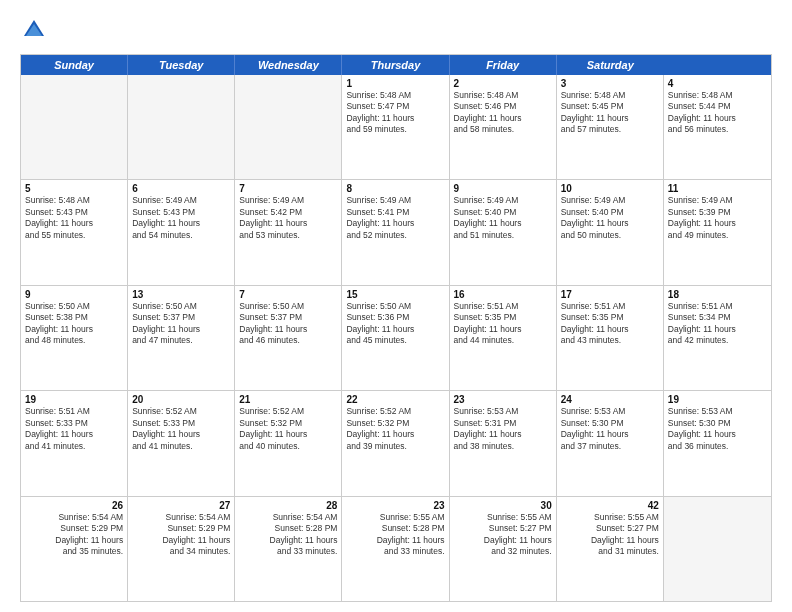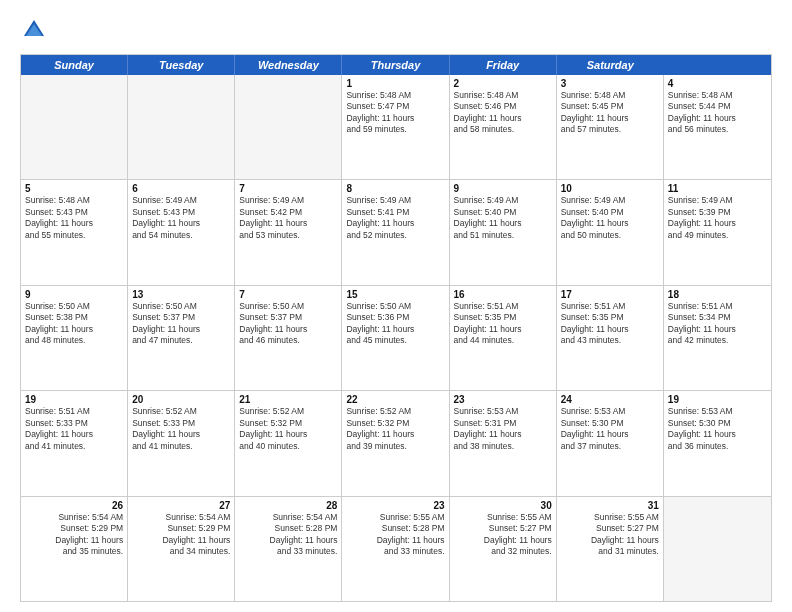--- a/index.html
+++ b/index.html
@@ -364,21 +364,21 @@
 and 33 minutes.</div>
           </div>
           <div class="cal-cell">
             <span class="day-num">30</span>
             <div class="cell-text" style="white-space: pre-line;">Sunrise: 5:55 AM
 Sunset: 5:27 PM
 Daylight: 11 hours
 and 32 minutes.</div>
           </div>
           <div class="cal-cell">
-            <span class="day-num">31</span>
+            <span class="day-num">42</span>
             <div class="cell-text" style="white-space: pre-line;">Sunrise: 5:55 AM
 Sunset: 5:27 PM
 Daylight: 11 hours
 and 31 minutes.</div>
           </div>
           <div class="cal-cell empty"></div>
         </div>
       </div>
   </div>
 </div>

